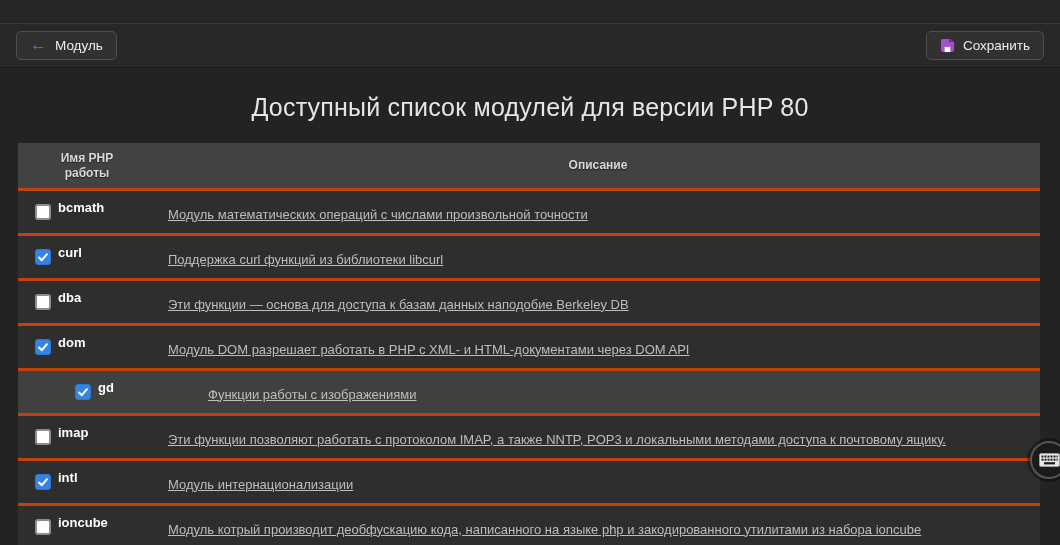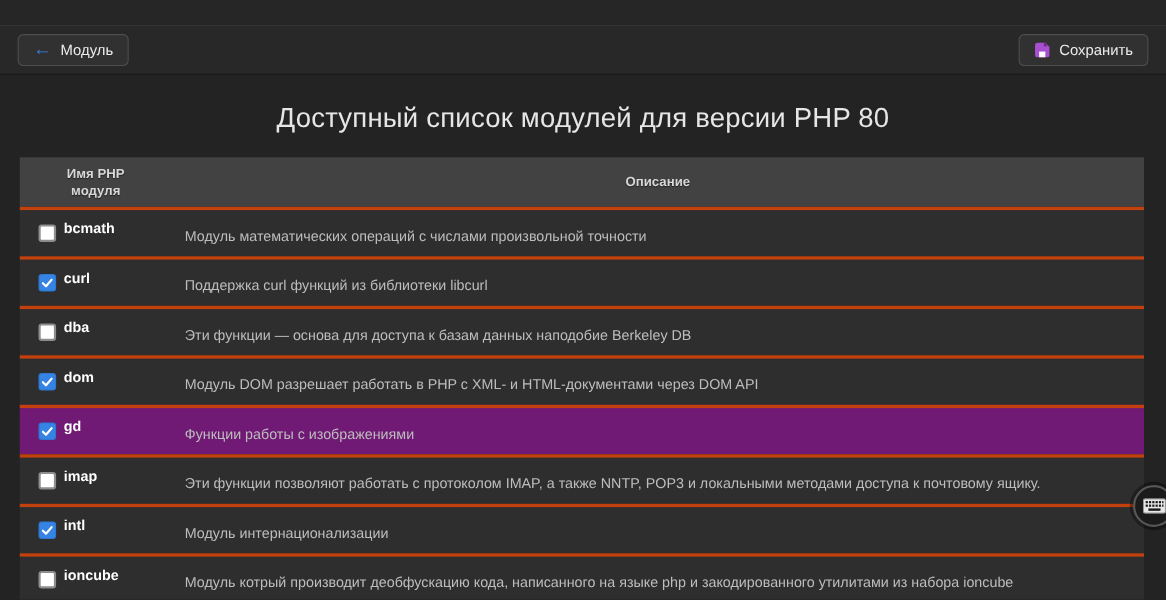--- a/index.html
+++ b/index.html
@@ -42,41 +42,41 @@
     color:#d8d8d8; font-weight:bold; font-size:12px; line-height:1.2;
     text-align:center; text-shadow:0 1px 1px rgba(0,0,0,0.55);
   }
   .th-name { width:138px; }
   .th-name span { display:inline-block; max-width:72px; }
   .th-desc { flex:1; }
   .row {
     display:flex; height:45px; background:#2e2e2e;
     border-top:3px solid #c2410c; align-items:center;
   }
-  .row.highlighted { background:#701a75; }
+  .row.highlighted { background:#404040;padding-left:40px; }
   .cell-name {
     width:138px; flex:none; display:flex; align-items:center;
     padding-left:17px; gap:7px;
   }
   .checkbox {
     width:16px; height:16px; flex:none; border-radius:3px;
     display:flex; align-items:center; justify-content:center; cursor:pointer;
   }
   .checkbox.unchecked { background:#ffffff; border:2px solid #8e8e8e; }
   .checkbox.checked  { background:#3584e4; border:1px solid #2f77d0; }
   .checkbox svg { display:none; }
   .checkbox.checked svg { display:block; }
   .module-name {
     color:#ffffff; font-weight:bold; font-size:13px;
     transform:translateY(-5px);
   }
   .cell-desc {
     flex:1; color:#bdbdbd; font-size:13px; padding-left:12px;
     transform:translateY(2px);
-    white-space:nowrap; overflow:hidden;
+    white-space:nowrap; overflow:hidden;text-decoration:underline;
   }
   .fab-keyboard {
     position:absolute; top:441px; right:-8px;
     width:38px; height:38px; border-radius:50%;
     background:#1b1b1b; border:2px solid #565656;
     display:flex; align-items:center; justify-content:center;
     cursor:pointer; z-index:10;
     box-shadow:0 0 0 3px rgba(0,0,0,0.35);
   }
 </style>
@@ -100,21 +100,21 @@
     </span>
     <span>Сохранить</span>
   </button>
 </div>
 
 <h1 class="page-title">Доступный список модулей для версии PHP 80</h1>
 
 <div class="modules-table">
   <div class="thead">
     <div class="th th-name">
-      <span>Имя PHP модуля</span>
+      <span>Имя PHP работы</span>
     </div>
     <div class="th th-desc">Описание</div>
   </div>
 
   <div>
 
   <div class="row" style="">
       <div class="cell-name">
         <span class="checkbox unchecked">
           

